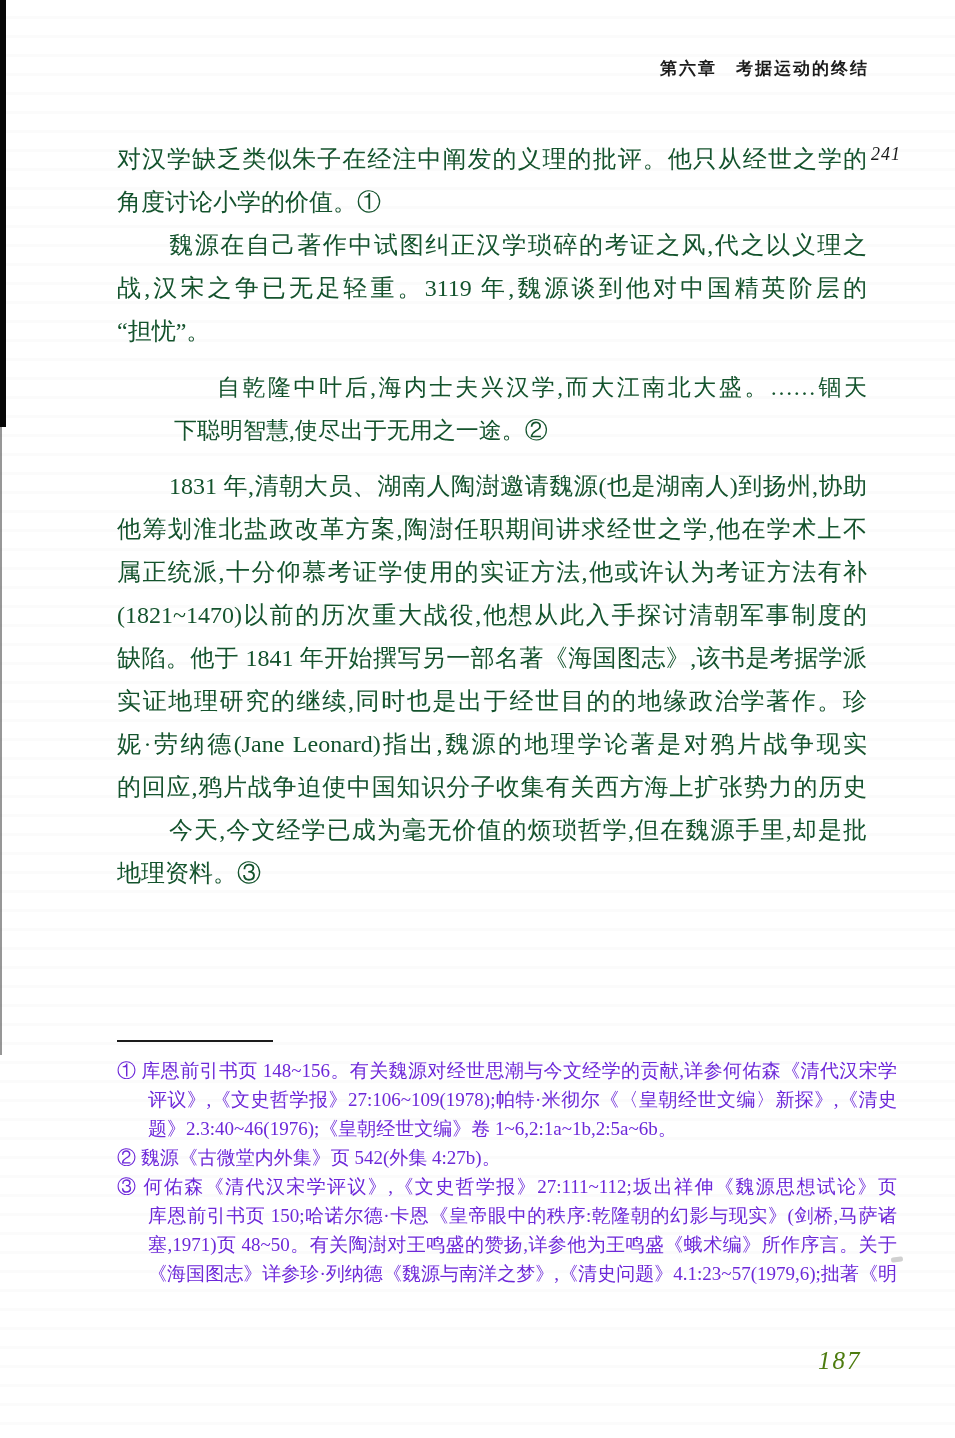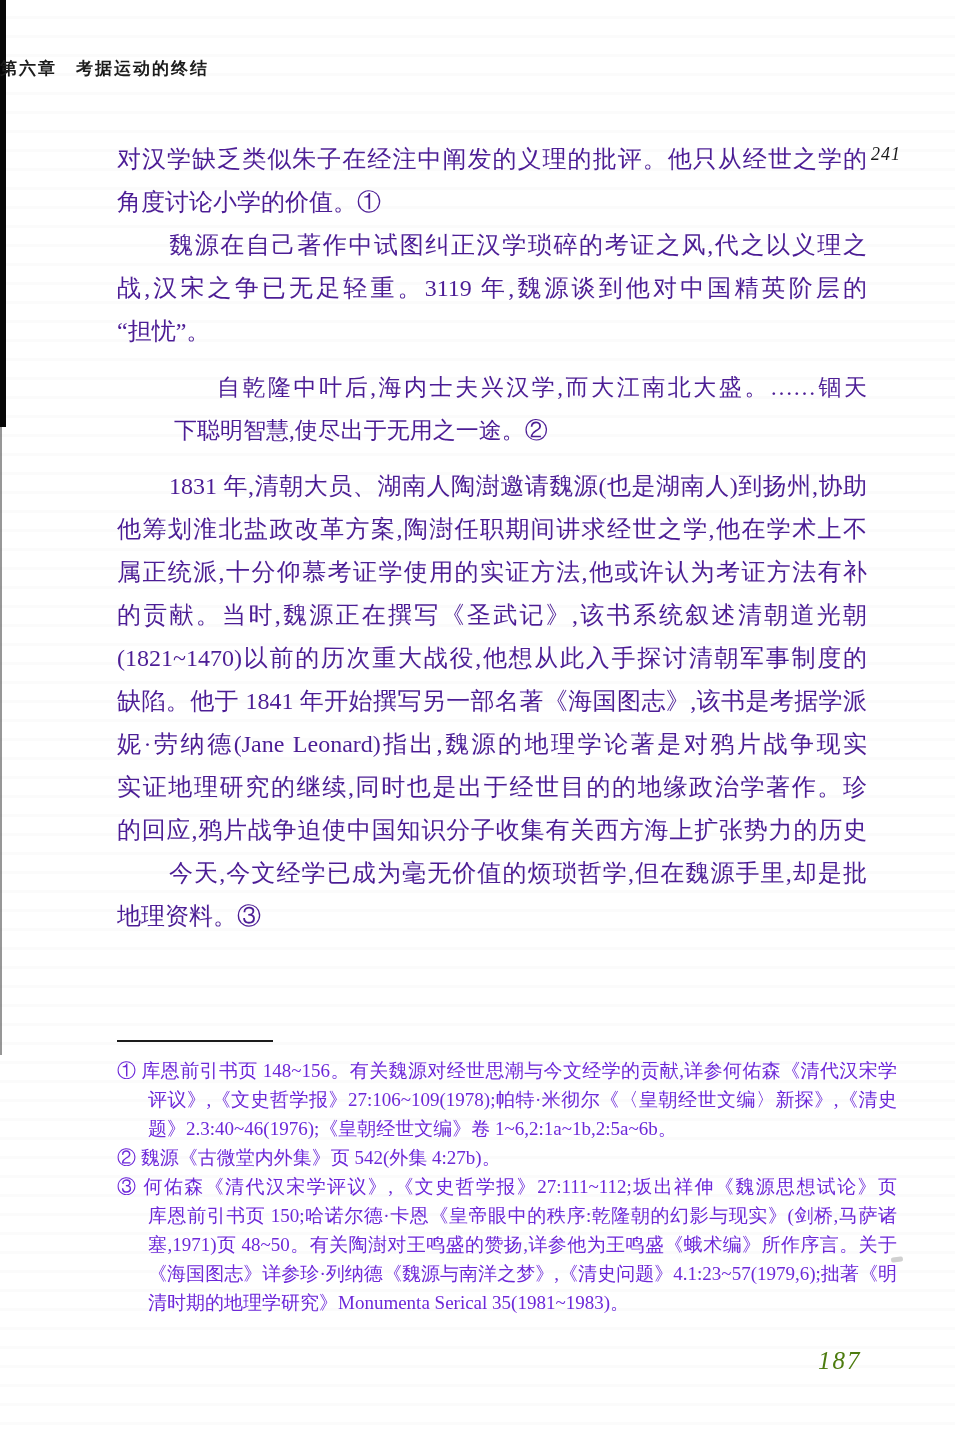--- a/index.html
+++ b/index.html
@@ -20,33 +20,34 @@
     pointer-events: none;
   }
   
   .edge-strip { position: absolute; left: 0; top: 0; width: 6px; height: 427px; background: #070707; }
   .edge-line  { position: absolute; left: 0; top: 427px; width: 2px; height: 628px; background: rgba(25,25,25,0.45); }
   .speck { position: absolute; left: 891px; top: 1257px; width: 12px; height: 5px;
            background: rgba(40,40,40,0.22); transform: rotate(-8deg); border-radius: 2px; }
 
   .running-head {
     position: absolute; top: 57px; left: 0; width: 869px;
+    text-align: right;
     font-size: 17px; font-weight: 700; letter-spacing: 2px;
     font-family: "Liberation Sans", "DejaVu Sans", sans-serif;
     color: #1c1c1c;
   }
   .margin-num {
     position: absolute; top: 144px; left: 871px;
     font-size: 18px; font-style: italic; letter-spacing: 1px;
     color: #1a1a1a;
   }
 
   .body-text {
     position: absolute; left: 117px; top: 138px; width: 750px;
-    font-size: 24px; line-height: 43px; color: #4c1d95;
+    font-size: 24px; line-height: 43px; color: #14532d;
   }
   .ln {
     height: 43px; overflow: hidden;
     text-align: justify; text-align-last: justify; text-justify: inter-character;
   }
   .ln.end { text-align-last: left; }
   .ln.ind { padding-left: 52px; }
   .ln.q1 { padding-left: 100px; margin-top: 13px; font-size: 23px; }
   .ln.q2 { padding-left: 57px;  margin-bottom: 13px; font-size: 23px; }
 
@@ -86,37 +87,35 @@
   <div class="ln">对汉学缺乏类似朱子在经注中阐发的义理的批评。他只从经世之学的</div>
   <div class="ln end">角度讨论小学的价值。①</div>
   <div class="ln ind">魏源在自己著作中试图纠正汉学琐碎的考证之风,代之以义理之</div>
   <div class="ln">战,汉宋之争已无足轻重。3119 年,魏源谈到他对中国精英阶层的</div>
   <div class="ln end">“担忧”。</div>
   <div class="ln q1">自乾隆中叶后,海内士夫兴汉学,而大江南北大盛。……锢天</div>
   <div class="ln end q2">下聪明智慧,使尽出于无用之一途。②</div>
   <div class="ln ind">1831 年,清朝大员、湖南人陶澍邀请魏源(也是湖南人)到扬州,协助</div>
   <div class="ln">他筹划淮北盐政改革方案,陶澍任职期间讲求经世之学,他在学术上不</div>
   <div class="ln">属正统派,十分仰慕考证学使用的实证方法,他或许认为考证方法有补</div>
-  <div class="ln">的贡献。当时,魏源正在撰写《圣武记》,该书系统叙述清朝道光朝</div>
   <div class="ln">(1821~1470)以前的历次重大战役,他想从此入手探讨清朝军事制度的</div>
   <div class="ln">缺陷。他于 1841 年开始撰写另一部名著《海国图志》,该书是考据学派</div>
+  <div class="ln">实证地理研究的继续,同时也是出于经世目的的地缘政治学著作。珍</div>
   <div class="ln">妮·劳纳德(Jane Leonard)指出,魏源的地理学论著是对鸦片战争现实</div>
-  <div class="ln">实证地理研究的继续,同时也是出于经世目的的地缘政治学著作。珍</div>
   <div class="ln">的回应,鸦片战争迫使中国知识分子收集有关西方海上扩张势力的历史</div>
   <div class="ln ind">今天,今文经学已成为毫无价值的烦琐哲学,但在魏源手里,却是批</div>
   <div class="ln end">地理资料。③</div>
 </div>
 
 <div class="fn-rule"></div>
 
 <div class="footnotes">
   <div class="fn">① 库恩前引书页 148~156。有关魏源对经世思潮与今文经学的贡献,详参何佑森《清代汉宋学</div>
   <div class="fn cont">评议》,《文史哲学报》27:106~109(1978);帕特·米彻尔《〈皇朝经世文编〉新探》,《清史问</div>
   <div class="fn cont end">题》2.3:40~46(1976);《皇朝经世文编》卷 1~6,2:1a~1b,2:5a~6b。</div>
   <div class="fn end">② 魏源《古微堂内外集》页 542(外集 4:27b)。</div>
   <div class="fn">③ 何佑森《清代汉宋学评议》,《文史哲学报》27:111~112;坂出祥伸《魏源思想试论》页 33~52;</div>
   <div class="fn cont">库恩前引书页 150;哈诺尔德·卡恩《皇帝眼中的秩序:乾隆朝的幻影与现实》(剑桥,马萨诸</div>
   <div class="fn cont">塞,1971)页 48~50。有关陶澍对王鸣盛的赞扬,详参他为王鸣盛《蛾术编》所作序言。关于</div>
   <div class="fn cont">《海国图志》详参珍·列纳德《魏源与南洋之梦》,《清史问题》4.1:23~57(1979,6);拙著《明</div>
-  <div class="fn cont end">清时期的地理学研究》Monumenta Serical 35(1981~1983)。</div>
 </div>
 
 <div class="page-num">187</div>
 
 </body></html>

